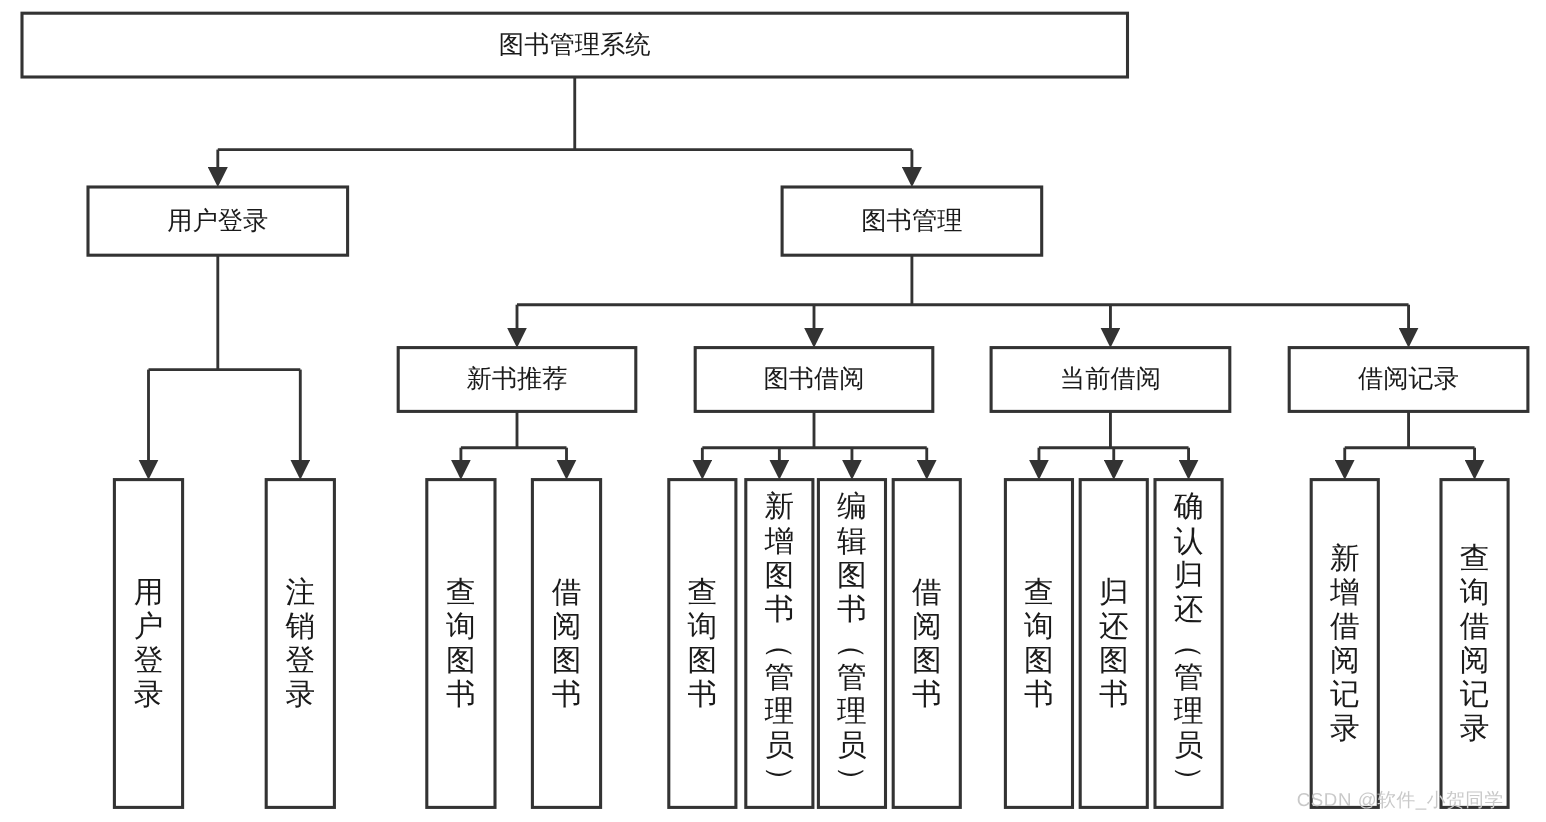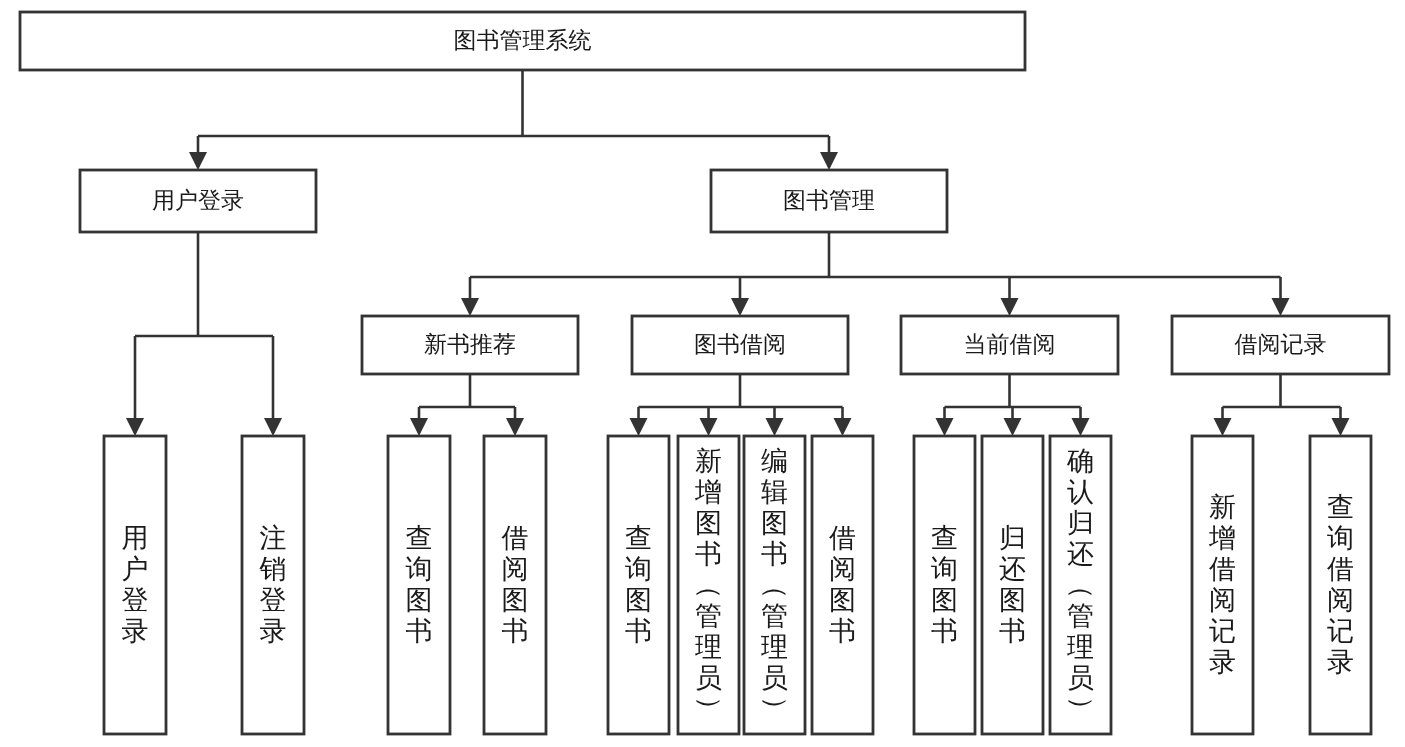--- a/index.html
+++ b/index.html
@@ -246,13 +246,14 @@
           <text x="1340.5" y="516" class="vert-label">查</text>
           <text x="1340.5" y="547" class="vert-label">询</text>
           <text x="1340.5" y="578" class="vert-label">借</text>
           <text x="1340.5" y="609" class="vert-label">阅</text>
           <text x="1340.5" y="640" class="vert-label">记</text>
           <text x="1340.5" y="671" class="vert-label">录</text>
         </g>
       </g>
   </svg>
 
+  <div class="watermark">CSDN @软件_小贺同学</div>
 </div>
 
 </body></html>

